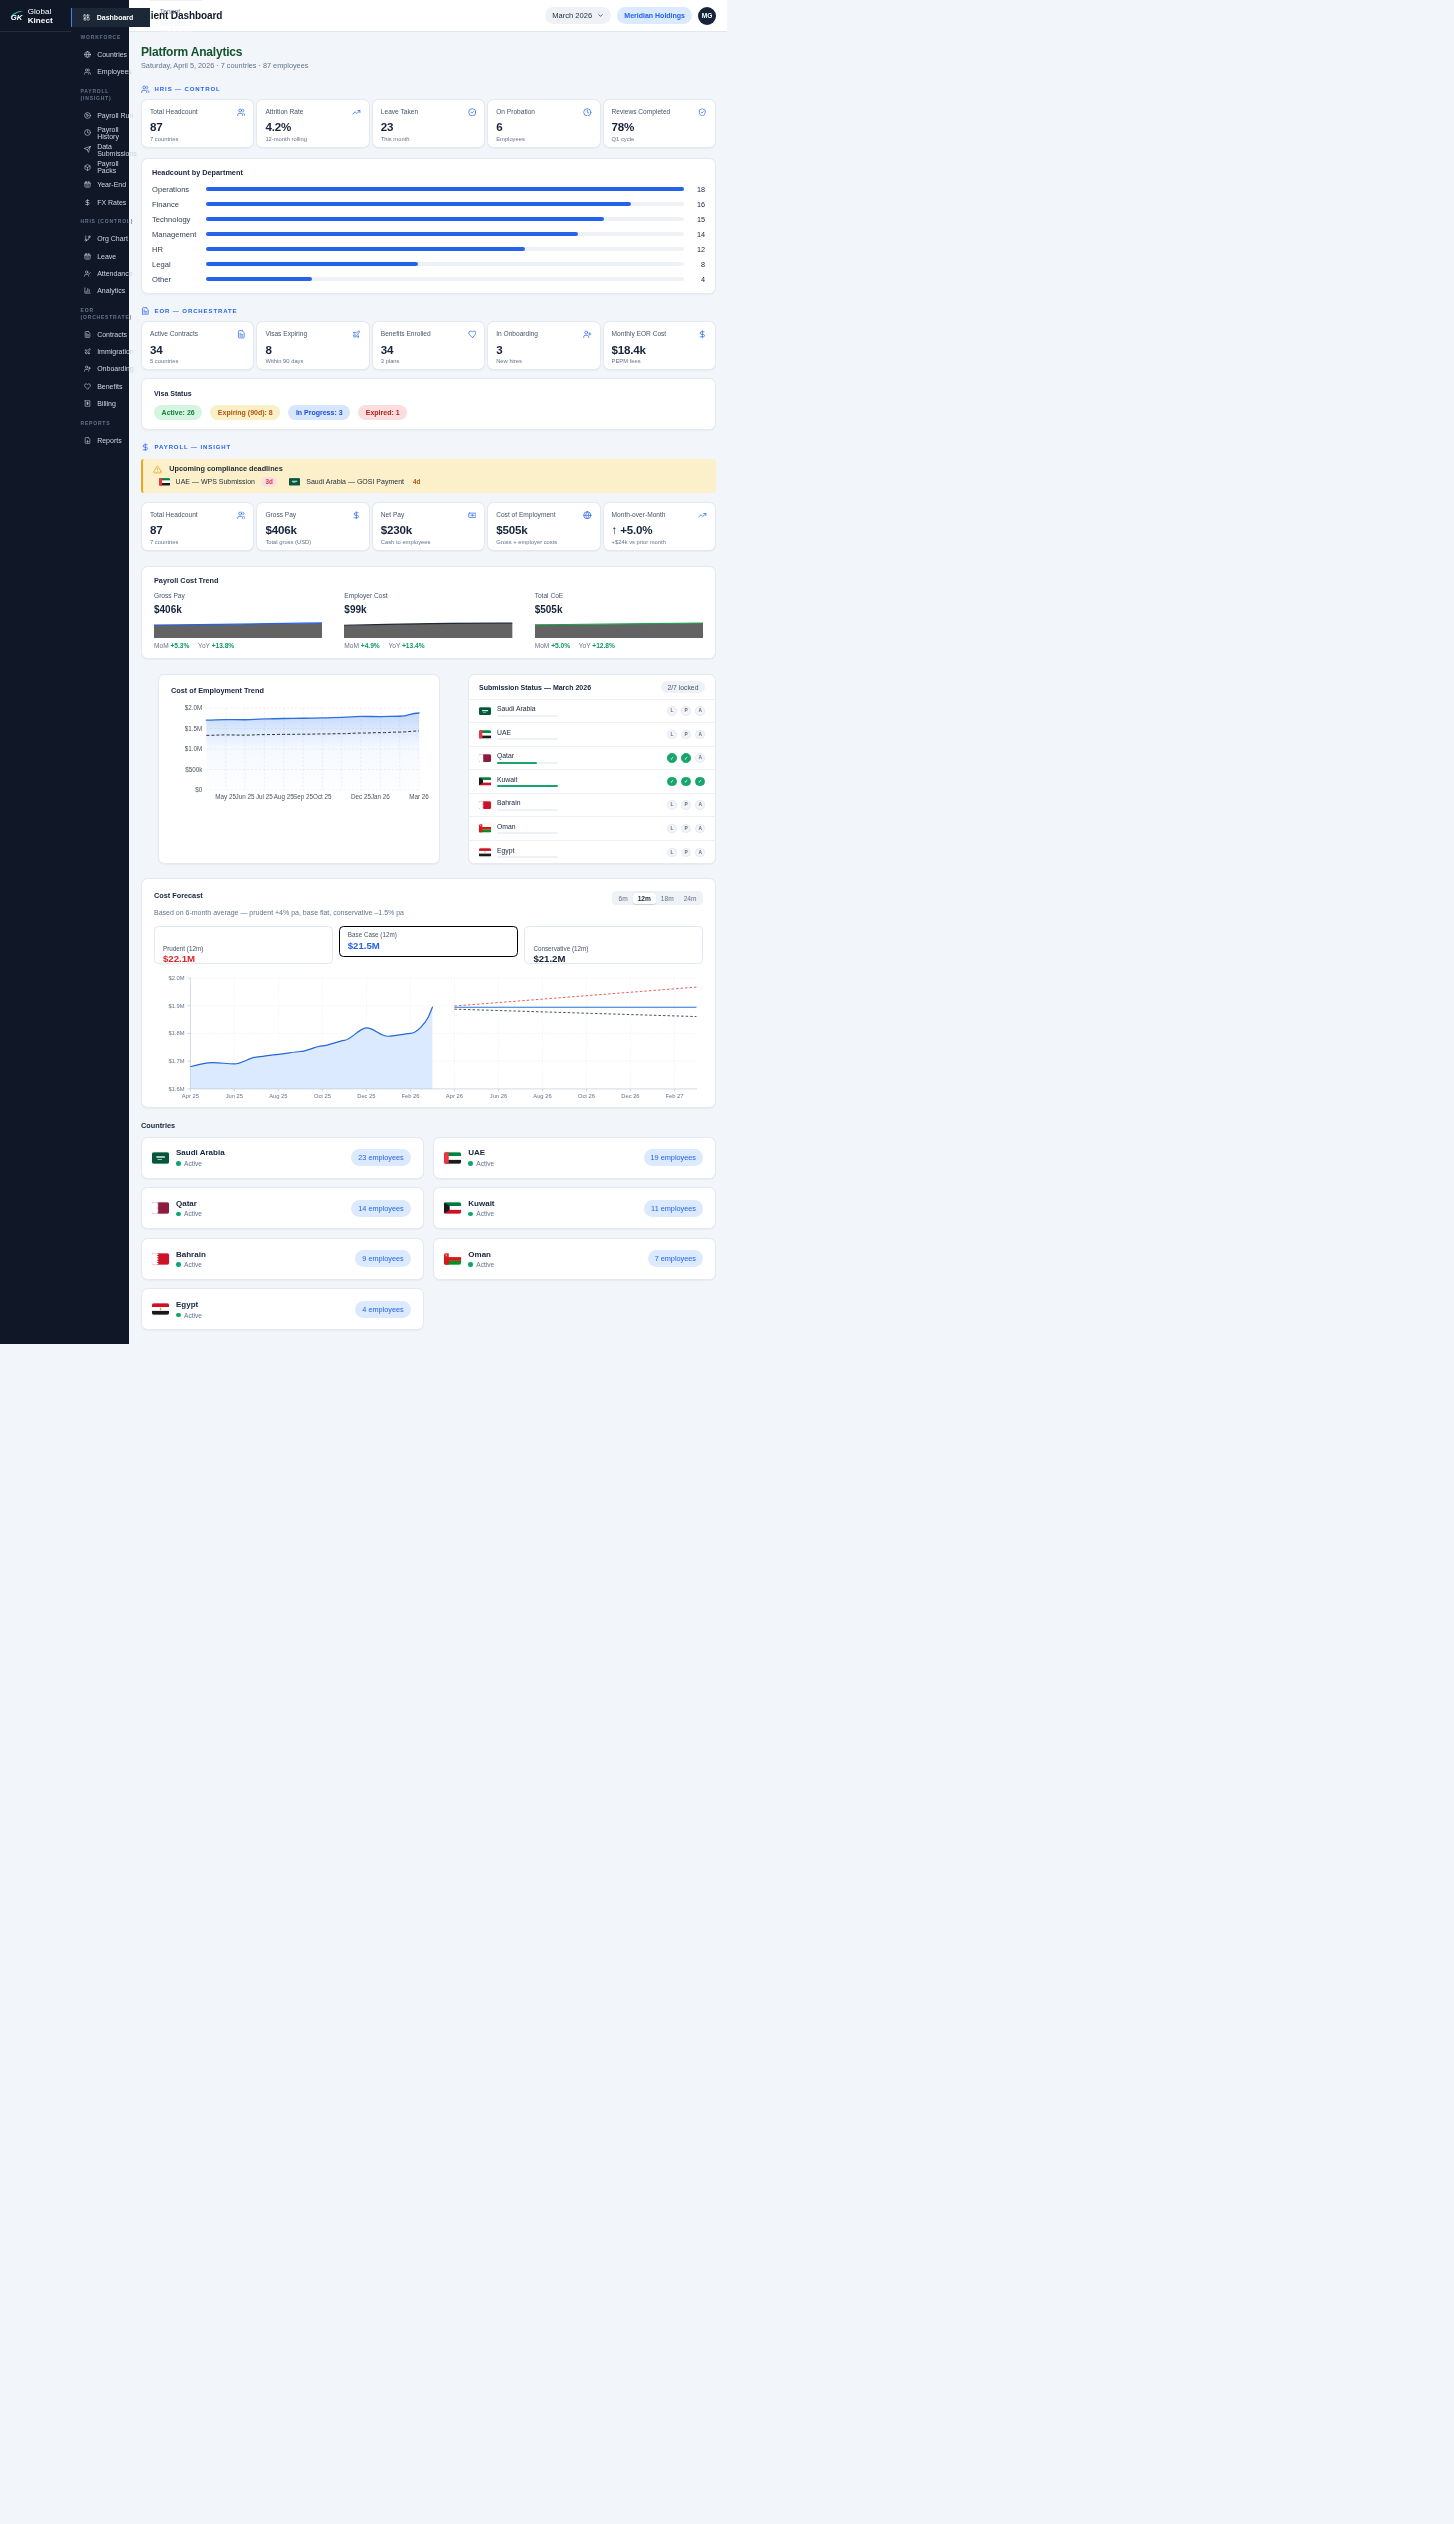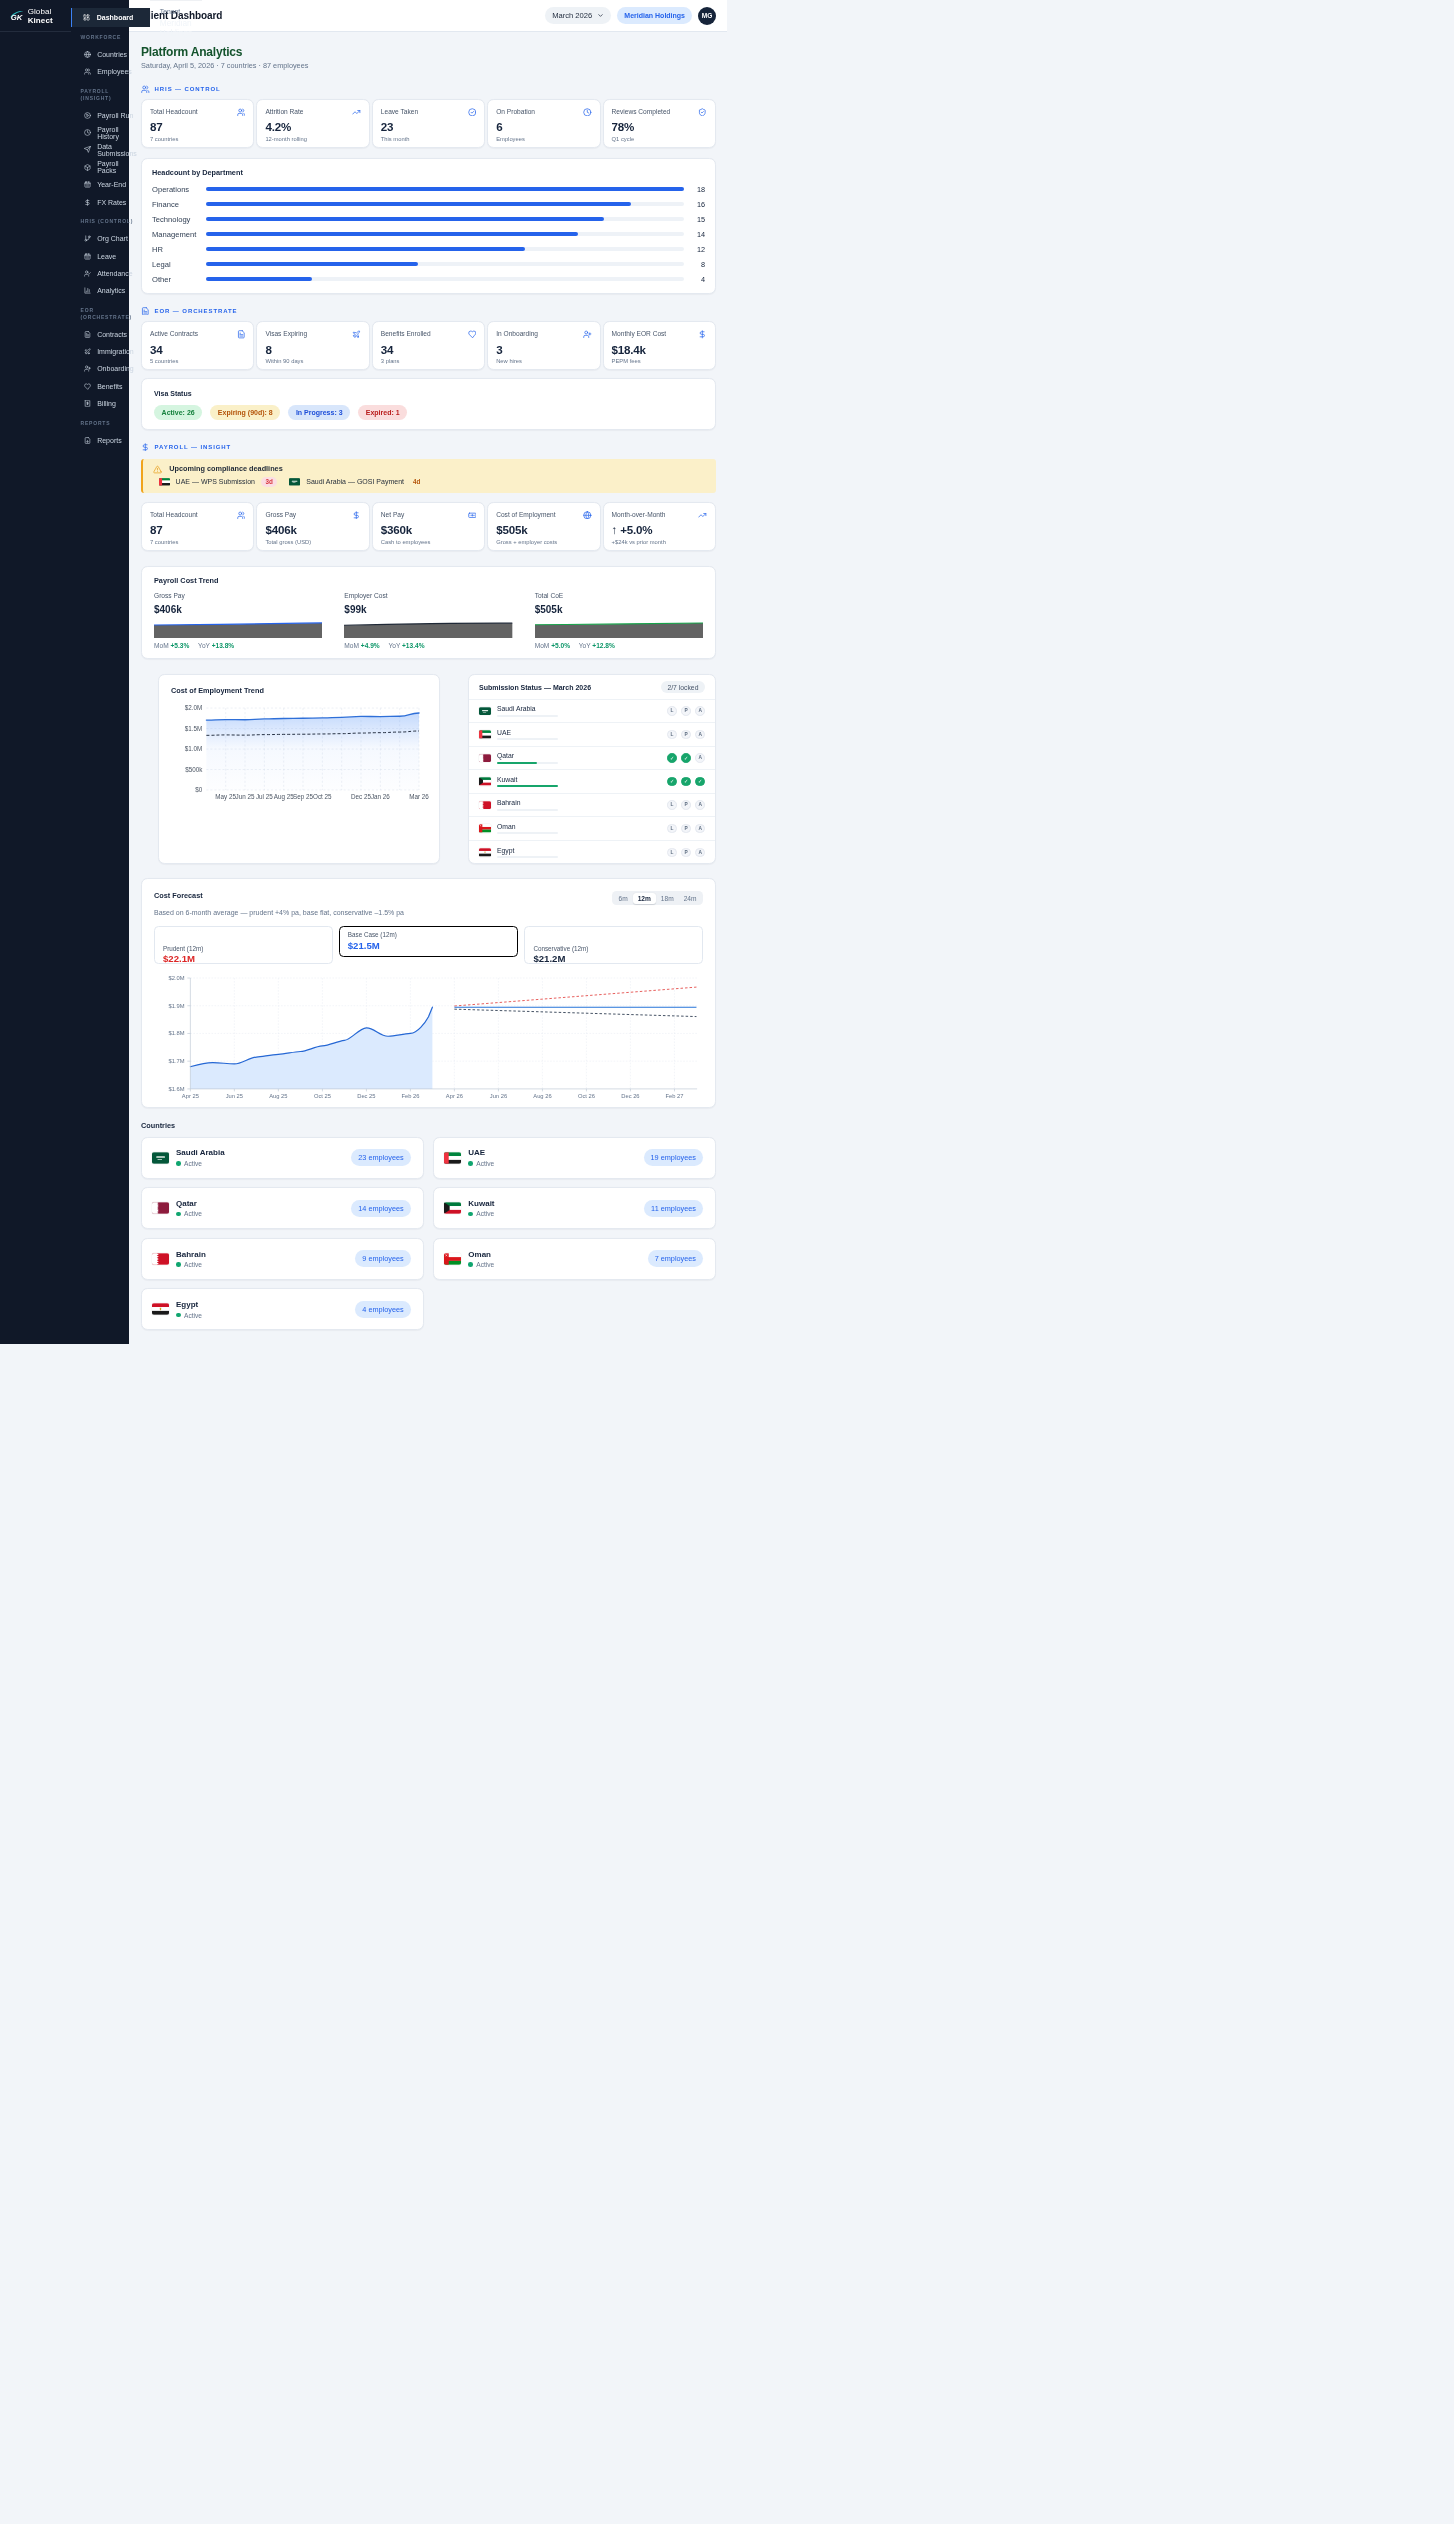--- a/index.html
+++ b/index.html
@@ -495,21 +495,21 @@
         </div>
       <div class="card kpi">
           <div class="lr">
             <span class="lbl">Net Pay</span>
             <svg viewBox="0 0 24 24" fill="none" stroke="#2563eb" stroke-width="2" stroke-linecap="round" stroke-linejoin="round">
               <rect x="2" y="6" width="20" height="12" rx="2"></rect>
               <circle cx="12" cy="12" r="2"></circle>
               <path d="M6 12h.01M18 12h.01"></path>
             </svg>
           </div>
-          <div class="val">$360k</div>
+          <div class="val">$230k</div>
           <div class="sub">Cash to employees</div>
         </div>
       <div class="card kpi">
           <div class="lr">
             <span class="lbl">Cost of Employment</span>
             <svg viewBox="0 0 24 24" fill="none" stroke="#2563eb" stroke-width="2" stroke-linecap="round" stroke-linejoin="round">
               <circle cx="12" cy="12" r="10"></circle>
               <path d="M2 12h20"></path>
               <path d="M12 2a15.3 15.3 0 0 1 4 10 15.3 15.3 0 0 1-4 10 15.3 15.3 0 0 1-4-10 15.3 15.3 0 0 1 4-10z"></path>
             </svg>

